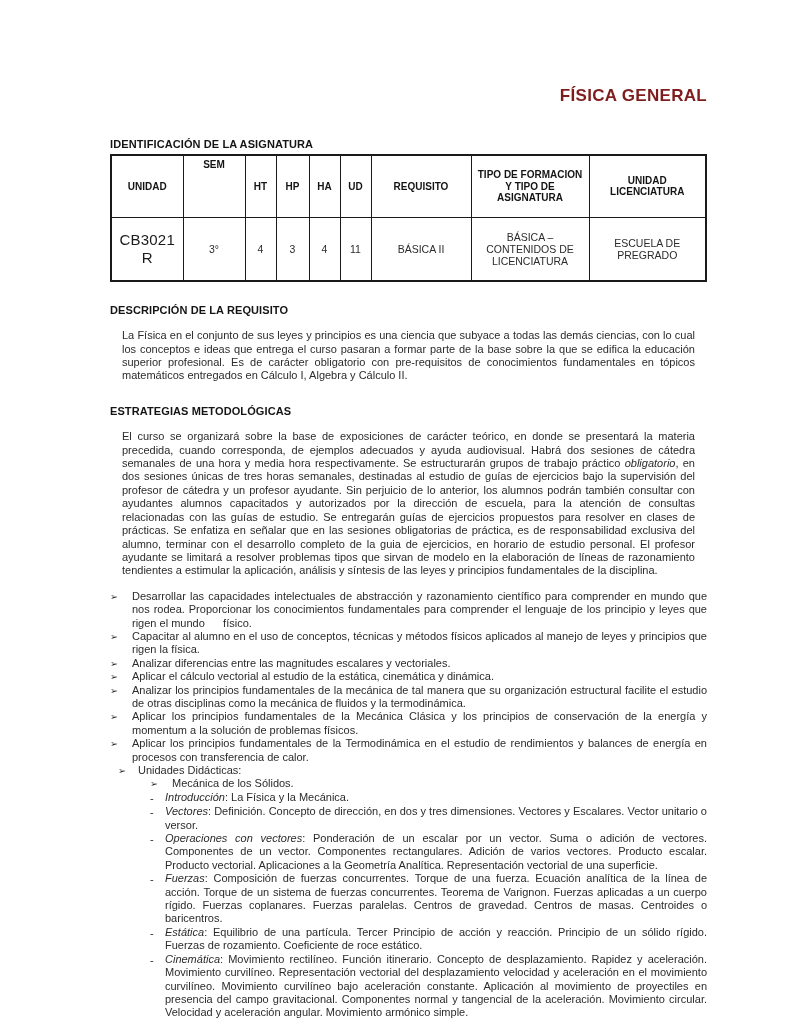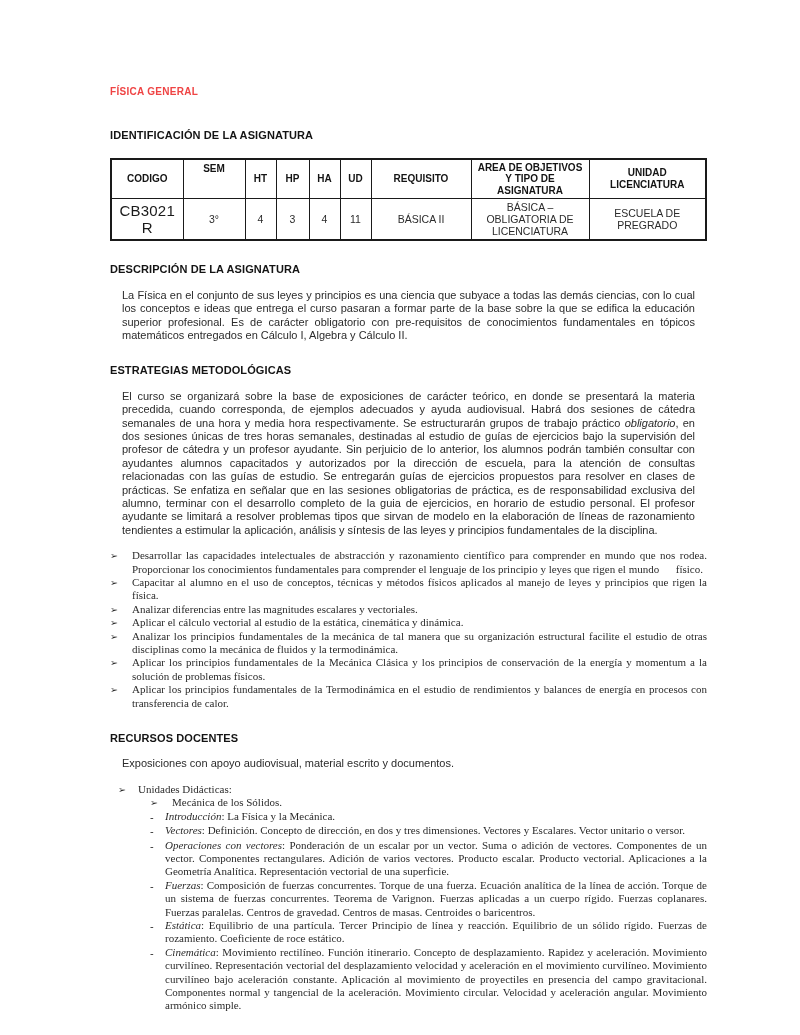--- a/index.html
+++ b/index.html
@@ -9,46 +9,46 @@
     background:#ffffff;
     color:#2b2b2b;
     font-family:"Liberation Sans","DejaVu Sans",sans-serif;
     font-size:11px;line-height:1.22;
     overflow:hidden;
     box-sizing:border-box;
     padding:86px 93px 0 110px;
   }
   .doc-title{
     margin:0 0 0 0;
-    text-align:left;
-    font-size:10px;
+    text-align:right;
+    font-size:17px;
     font-weight:bold;
-    color:#ef4444;
+    color:#7f1d1d;
     letter-spacing:.3px;
   }
   h2.sec-h{
     font-size:11px;
     font-weight:bold;
     color:#141414;
     margin:22px 0 2px 0;
     letter-spacing:.1px;
   }
-  h2.first{margin-top:31px;margin-bottom:15px;}
+  h2.first{margin-top:31px;margin-bottom:3px;}
   p.body-p{margin:12px;text-align:justify;}
   
   table.ident{
     border-collapse:collapse;
     width:597px;
     table-layout:fixed;
     margin-top:1px;
     border:2px solid #1a1a1a;
   }
   table.ident th, table.ident td{
     border:1px solid #1a1a1a;
-    padding:2px 3px;
+    padding:13px 3px;
     text-align:center;
     vertical-align:middle;
     overflow:hidden;
     word-wrap:break-word;
   }
   table.ident th{
     font-size:10px;
     font-weight:bold;
     height:21px;
     line-height:1.15;
@@ -59,21 +59,21 @@
     font-size:10.5px;
     height:33px;
     line-height:1.15;
   }
   table.ident td.codigo{font-size:15px;letter-spacing:.2px;color:#1a1a1a;}
   
   ul.blist{list-style:none;margin:0;padding:0;}
   ul.blist li{display:flex;text-align:justify;}
   .mk{flex:0 0 22px;font-size:9.5px;padding-top:1px;color:#2b2b2b;}
   .mk-dash{flex:0 0 15px;font-size:11px;}
-  .tx{flex:1 1 auto;min-width:0;font-family:Liberation Serif, serif;}
+  .tx{flex:1 1 auto;min-width:0;}
   
   li.c1{margin-left:8px;}
   li.c1 .mk{flex-basis:20px;}
   li.c2{margin-left:40px;}
   li.c2 .mk{flex-basis:22px;}
   li.cd{margin-left:40px;}
   em{font-style:italic;}
 </style>
 </head>
 <body>
@@ -91,49 +91,49 @@
           <col style="width:31px">
           <col style="width:33px">
         <col style="width:31px">
           <col style="width:31px">
           <col style="width:100px">
           <col style="width:118px">
           <col style="width:117px">
       </colgroup>
       <thead>
         <tr>
-          <th>CODIGO</th>
+          <th>UNIDAD</th>
           <th class="va-top">SEM</th>
           <th>HT</th>
           <th>HP</th>
           <th>HA</th>
           <th>UD</th>
           <th>REQUISITO</th>
-          <th>AREA DE OBJETIVOS Y TIPO DE ASIGNATURA</th>
+          <th>TIPO DE FORMACION Y TIPO DE ASIGNATURA</th>
           <th>UNIDAD LICENCIATURA</th>
         </tr>
       </thead>
       <tbody>
         <tr>
           <td class="codigo">CB3021R</td>
           <td>3°</td>
           <td>4</td>
           <td>3</td>
           <td>4</td>
           <td>11</td>
           <td>BÁSICA II</td>
-          <td>BÁSICA – OBLIGATORIA DE LICENCIATURA</td>
+          <td>BÁSICA – CONTENIDOS DE LICENCIATURA</td>
           <td>ESCUELA DE PREGRADO</td>
         </tr>
       </tbody>
     </table>
   </section>
 
   <section>
-    <h2 class="sec-h">DESCRIPCIÓN DE LA ASIGNATURA</h2>
+    <h2 class="sec-h">DESCRIPCIÓN DE LA REQUISITO</h2>
     <p class="body-p">La Física en el conjunto de sus leyes y principios es una ciencia que subyace a todas las demás ciencias, con lo cual los conceptos e ideas que entrega el curso pasaran a formar parte de la base sobre la que se edifica la educación superior profesional. Es de carácter obligatorio con pre-requisitos de conocimientos fundamentales en tópicos matemáticos entregados en Cálculo I, Algebra y Cálculo II.</p>
   </section>
 
   <section>
     <h2 class="sec-h">ESTRATEGIAS METODOLÓGICAS</h2>
     <p class="body-p"><span>El curso se organizará sobre la base de exposiciones de carácter teórico, en donde se presentará la materia precedida, cuando corresponda, de ejemplos adecuados y ayuda audiovisual. Habrá dos sesiones de cátedra semanales de una hora y media hora respectivamente. Se estructurarán grupos de trabajo práctico </span><em>obligatorio</em><span>, en dos sesiones únicas de tres horas semanales, destinadas al estudio de guías de ejercicios bajo la supervisión del profesor de cátedra y un profesor ayudante. Sin perjuicio de lo anterior, los alumnos podrán también consultar con ayudantes alumnos capacitados y autorizados por la dirección de escuela, para la atención de consultas relacionadas con las guías de estudio. Se entregarán guías de ejercicios propuestos para resolver en clases de prácticas. Se enfatiza en señalar que en las sesiones obligatorias de práctica, es de responsabilidad exclusiva del alumno, terminar con el desarrollo completo de la guia de ejercicios, en horario de estudio personal. El profesor ayudante se limitará a resolver problemas tipos que sirvan de modelo en la elaboración de líneas de razonamiento tendientes a estimular la aplicación, análisis y síntesis de las leyes y principios fundamentales de la disciplina.</span></p>
   </section>
 
   <section>
     <ul class="blist">
@@ -161,24 +161,20 @@
           <span class="mk">➢</span>
           <span class="tx">Aplicar los principios fundamentales de la Mecánica Clásica y los principios de conservación de la energía y momentum a la solución de problemas físicos.</span>
         </li>
       <li>
           <span class="mk">➢</span>
           <span class="tx">Aplicar los principios fundamentales de la Termodinámica en el estudio de rendimientos y balances de energía en procesos con transferencia de calor.</span>
         </li>
     </ul>
   </section>
 
-  <section>
-    <h2 class="sec-h">RECURSOS DOCENTES</h2>
-    <p class="body-p">Exposiciones con apoyo audiovisual, material escrito y documentos.</p>
-  </section>
 
   <section>
     <ul class="blist">
       <li class="c1">
           <span class="mk">➢</span>
           <span class="tx">Unidades Didácticas:</span>
         </li>
       <li class="c2">
           <span class="mk">➢</span>
           <span class="tx">Mecánica de los Sólidos.</span>
@@ -194,21 +190,21 @@
       <li class="cd">
           <span class="mk mk-dash">-</span>
           <span class="tx"><em>Operaciones con vectores</em><span>: Ponderación de un escalar por un vector. Suma o adición de vectores. Componentes de un vector. Componentes rectangulares. Adición de varios vectores. Producto escalar. Producto vectorial. Aplicaciones a la Geometría Analítica. Representación vectorial de una superficie.</span></span>
         </li>
       <li class="cd">
           <span class="mk mk-dash">-</span>
           <span class="tx"><em>Fuerzas</em><span>: Composición de fuerzas concurrentes. Torque de una fuerza. Ecuación analítica de la línea de acción. Torque de un sistema de fuerzas concurrentes. Teorema de Varignon. Fuerzas aplicadas a un cuerpo rígido. Fuerzas coplanares. Fuerzas paralelas. Centros de gravedad. Centros de masas. Centroides o baricentros.</span></span>
         </li>
       <li class="cd">
           <span class="mk mk-dash">-</span>
-          <span class="tx"><em>Estática</em><span>: Equilibrio de una partícula. Tercer Principio de línea y reacción. Equilibrio de un sólido rígido. Fuerzas de rozamiento. Coeficiente de roce estático.</span></span>
+          <span class="tx"><em>Estática</em><span>: Equilibrio de una partícula. Tercer Principio de acción y reacción. Principio de un sólido rígido. Fuerzas de rozamiento. Coeficiente de roce estático.</span></span>
         </li>
       <li class="cd">
           <span class="mk mk-dash">-</span>
           <span class="tx"><em>Cinemática</em><span>: Movimiento rectilíneo. Función itinerario. Concepto de desplazamiento. Rapidez y aceleración. Movimiento curvilíneo. Representación vectorial del desplazamiento velocidad y aceleración en el movimiento curvilíneo. Movimiento curvilíneo bajo aceleración constante. Aplicación al movimiento de proyectiles en presencia del campo gravitacional. Componentes normal y tangencial de la aceleración. Movimiento circular. Velocidad y aceleración angular. Movimiento armónico simple.</span></span>
         </li>
     </ul>
   </section>
 
 </div>
 

